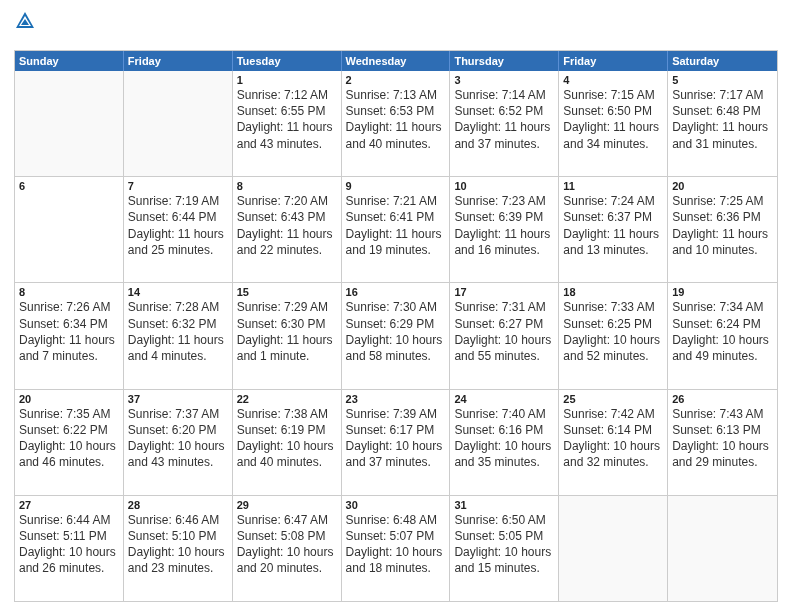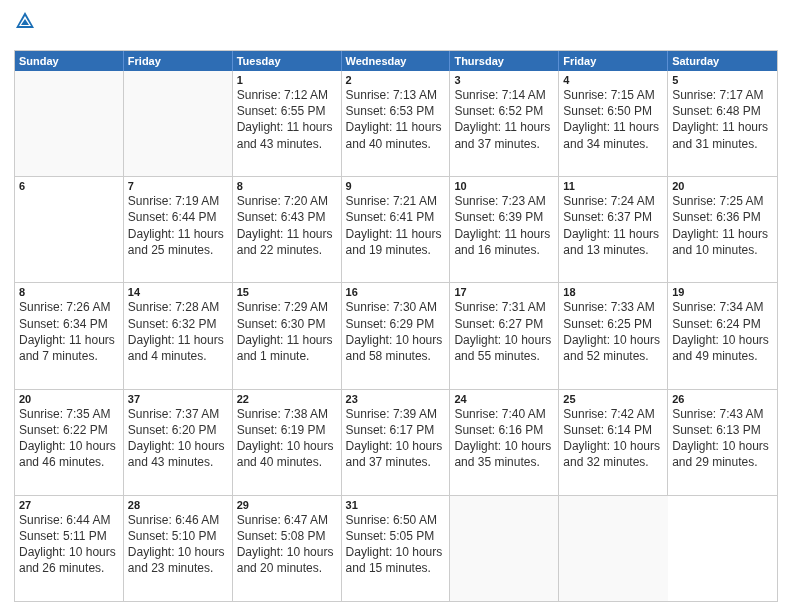--- a/index.html
+++ b/index.html
@@ -264,20 +264,24 @@
           </div>
           <div class="cal-cell">
             <span class="day-num">28</span>
             <div class="cell-text">Sunrise: 6:46 AM<br>Sunset: 5:10 PM<br>Daylight: 10 hours and 23 minutes.</div>
           </div>
           <div class="cal-cell">
             <span class="day-num">29</span>
             <div class="cell-text">Sunrise: 6:47 AM<br>Sunset: 5:08 PM<br>Daylight: 10 hours and 20 minutes.</div>
           </div>
           <div class="cal-cell">
+            <span class="day-num">30</span>
+            <div class="cell-text">Sunrise: 6:48 AM<br>Sunset: 5:07 PM<br>Daylight: 10 hours and 18 minutes.</div>
+          </div>
+          <div class="cal-cell">
             <span class="day-num">31</span>
             <div class="cell-text">Sunrise: 6:50 AM<br>Sunset: 5:05 PM<br>Daylight: 10 hours and 15 minutes.</div>
           </div>
           <div class="cal-cell empty"></div>
           <div class="cal-cell empty"></div>
         </div>
       </div>
   </div>
 </div>
 

